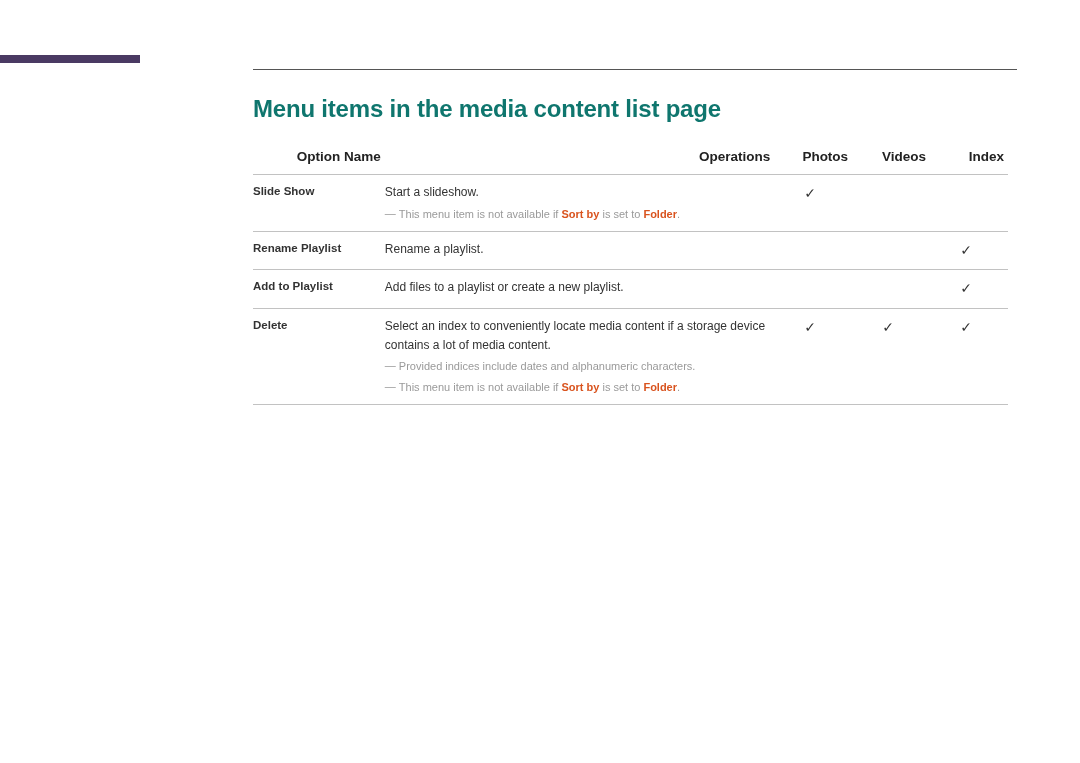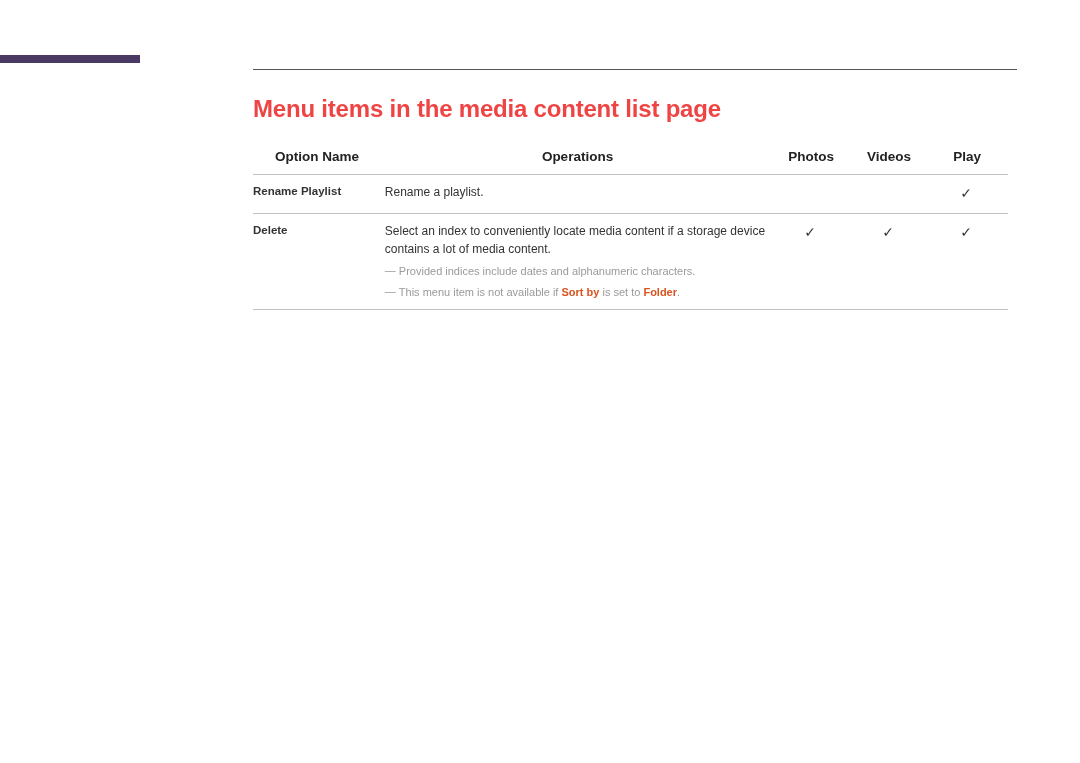--- a/index.html
+++ b/index.html
@@ -30,31 +30,31 @@
   .content {
     position: absolute;
     left: 253px;
     top: 95px;
     right: 63px;
   }
   h1.page-title {
     font-size: 24px;
     font-weight: 700;
     margin: 0 0 18px 0;
-    color: #ef4444;
+    color: #0f766e;
     letter-spacing: -0.2px;
   }
   table.menu-table {
     width: 755px;
     border-collapse: collapse;
     font-size: 12px;
     line-height: 1.55;
   }
   table.menu-table thead th {
-    text-align: center;
+    text-align: right;
     font-size: 13.5px;
     font-weight: 700;
     color: #222;
     padding: 6px 4px 6px 0;
     border-bottom: 1px solid #c2c2c2;
     vertical-align: bottom;
   }
   table.menu-table thead th.col-check {
   }
   table.menu-table tbody td {
@@ -119,38 +119,59 @@
       <col>
       <col>
       <col>
     </colgroup>
     <thead>
       <tr>
         <th>Option Name</th>
         <th>Operations</th>
         <th class="col-check">Photos</th>
         <th class="col-check">Videos</th>
-        <th class="col-check">Play</th>
+        <th class="col-check">Index</th>
       </tr>
     </thead>
     <tbody>
 
+      <tr>
+        <td class="opt-name">Slide Show</td>
+        <td class="ops">
+          <span>Start a slideshow.</span>
+          <div class="note">
+            <span>This menu item is not available if </span><span class="inline-bold">Sort by</span><span> is set to </span><span class="inline-bold">Folder</span><span>.</span>
+          </div>
+        </td>
+        <td class="chk">✓</td>
+        <td class="chk"></td>
+        <td class="chk"></td>
+      </tr>
 
 
       <tr>
         <td class="opt-name">Rename Playlist</td>
         <td class="ops">
           <span>Rename a playlist.</span>
         </td>
         <td class="chk"></td>
         <td class="chk"></td>
         <td class="chk">✓</td>
       </tr>
 
 
+      <tr>
+        <td class="opt-name">Add to Playlist</td>
+        <td class="ops">
+          <span>Add files to a playlist or create a new playlist.</span>
+        </td>
+        <td class="chk"></td>
+        <td class="chk"></td>
+        <td class="chk">✓</td>
+      </tr>
 
 
 
       <tr>
         <td class="opt-name">Delete</td>
         <td class="ops">
           <span>Select an index to conveniently locate media content if a storage device contains a lot of media content.</span>
           <div class="note">
             <span>Provided indices include dates and alphanumeric characters.</span>
           </div>

